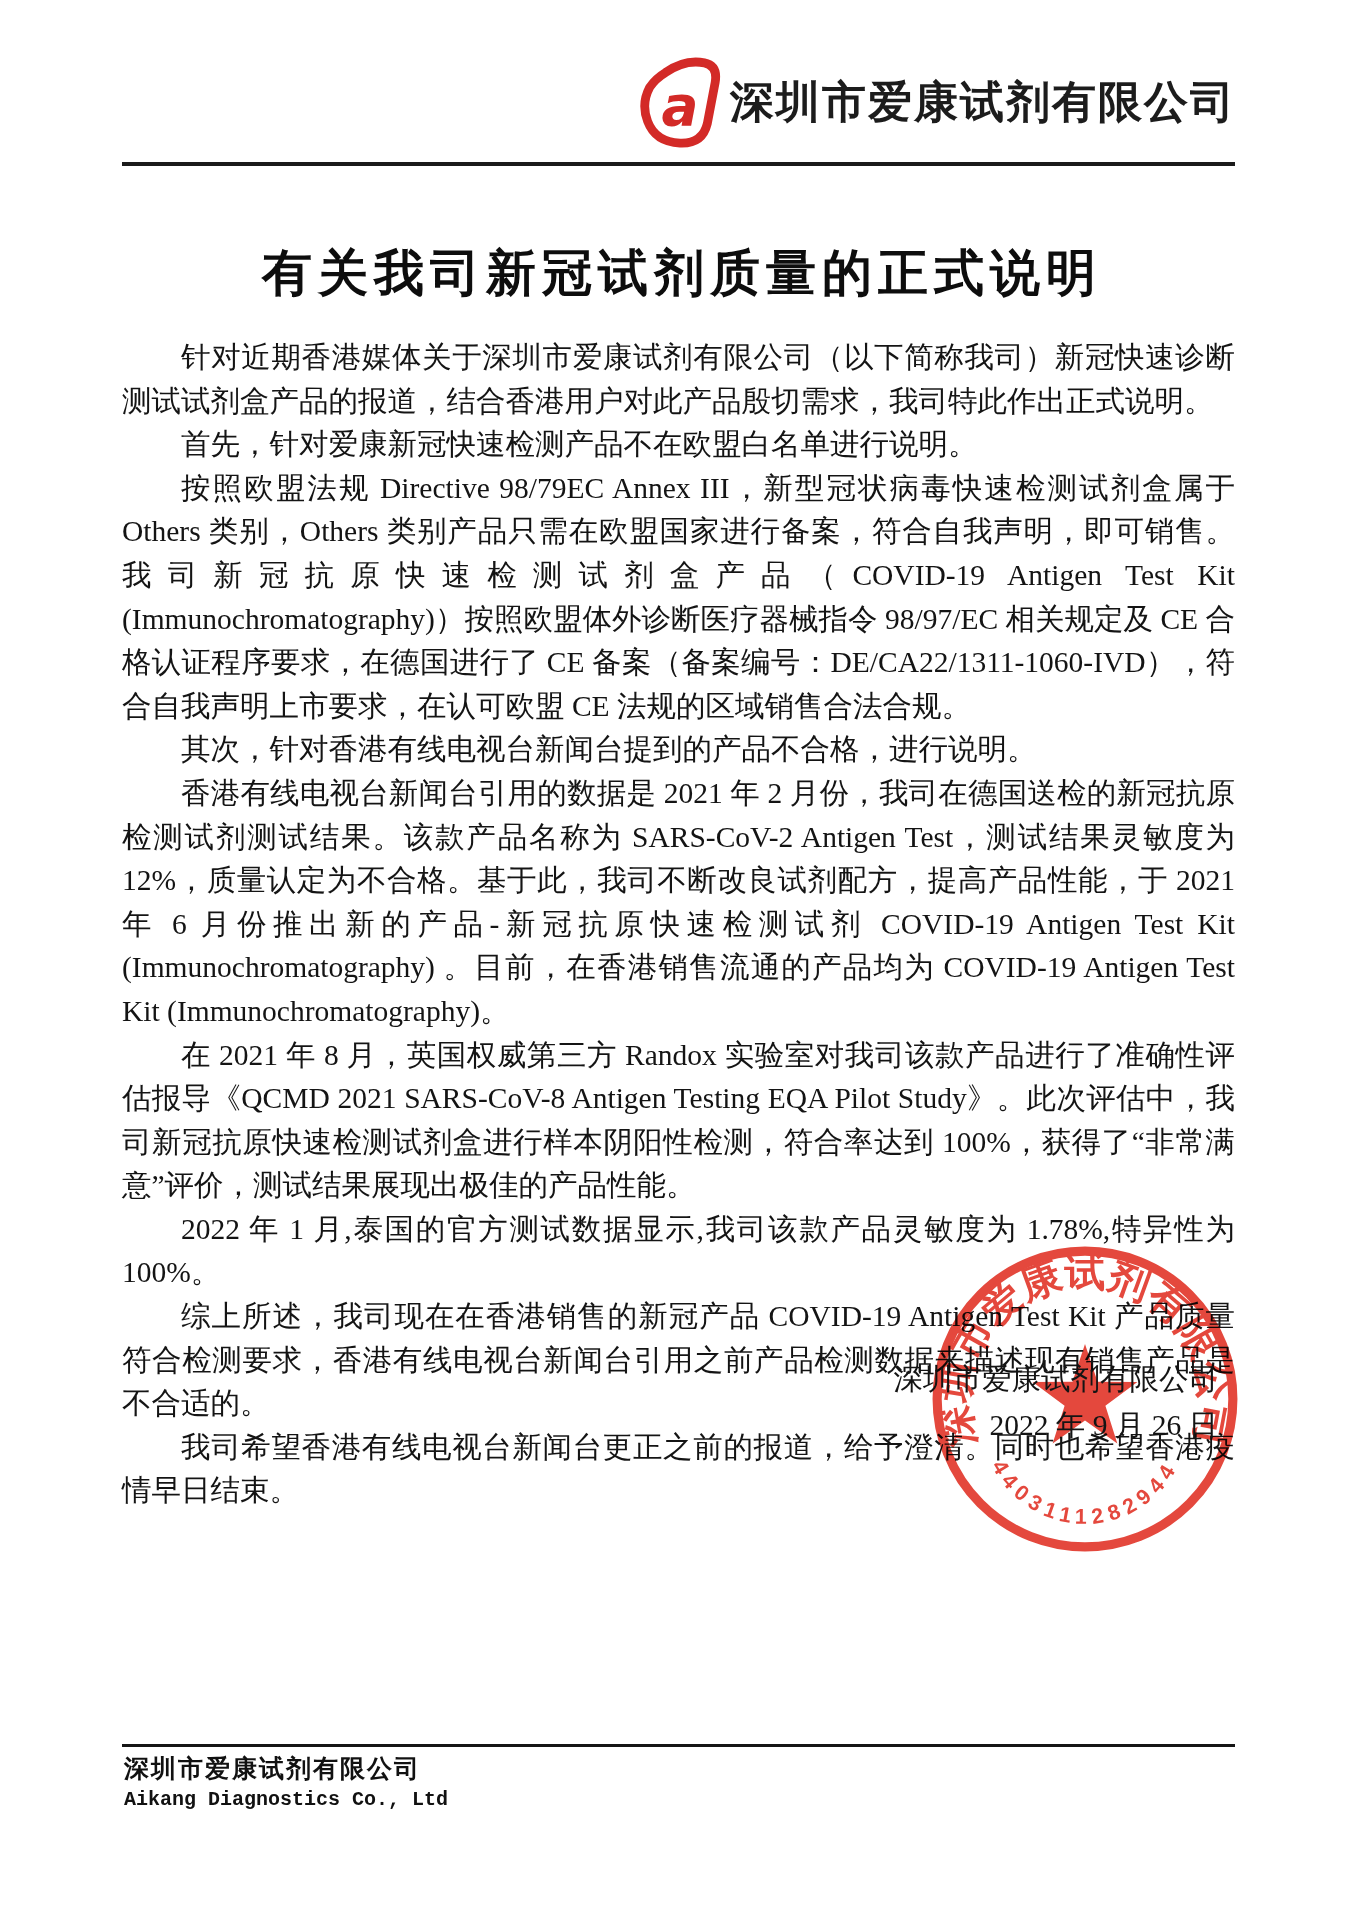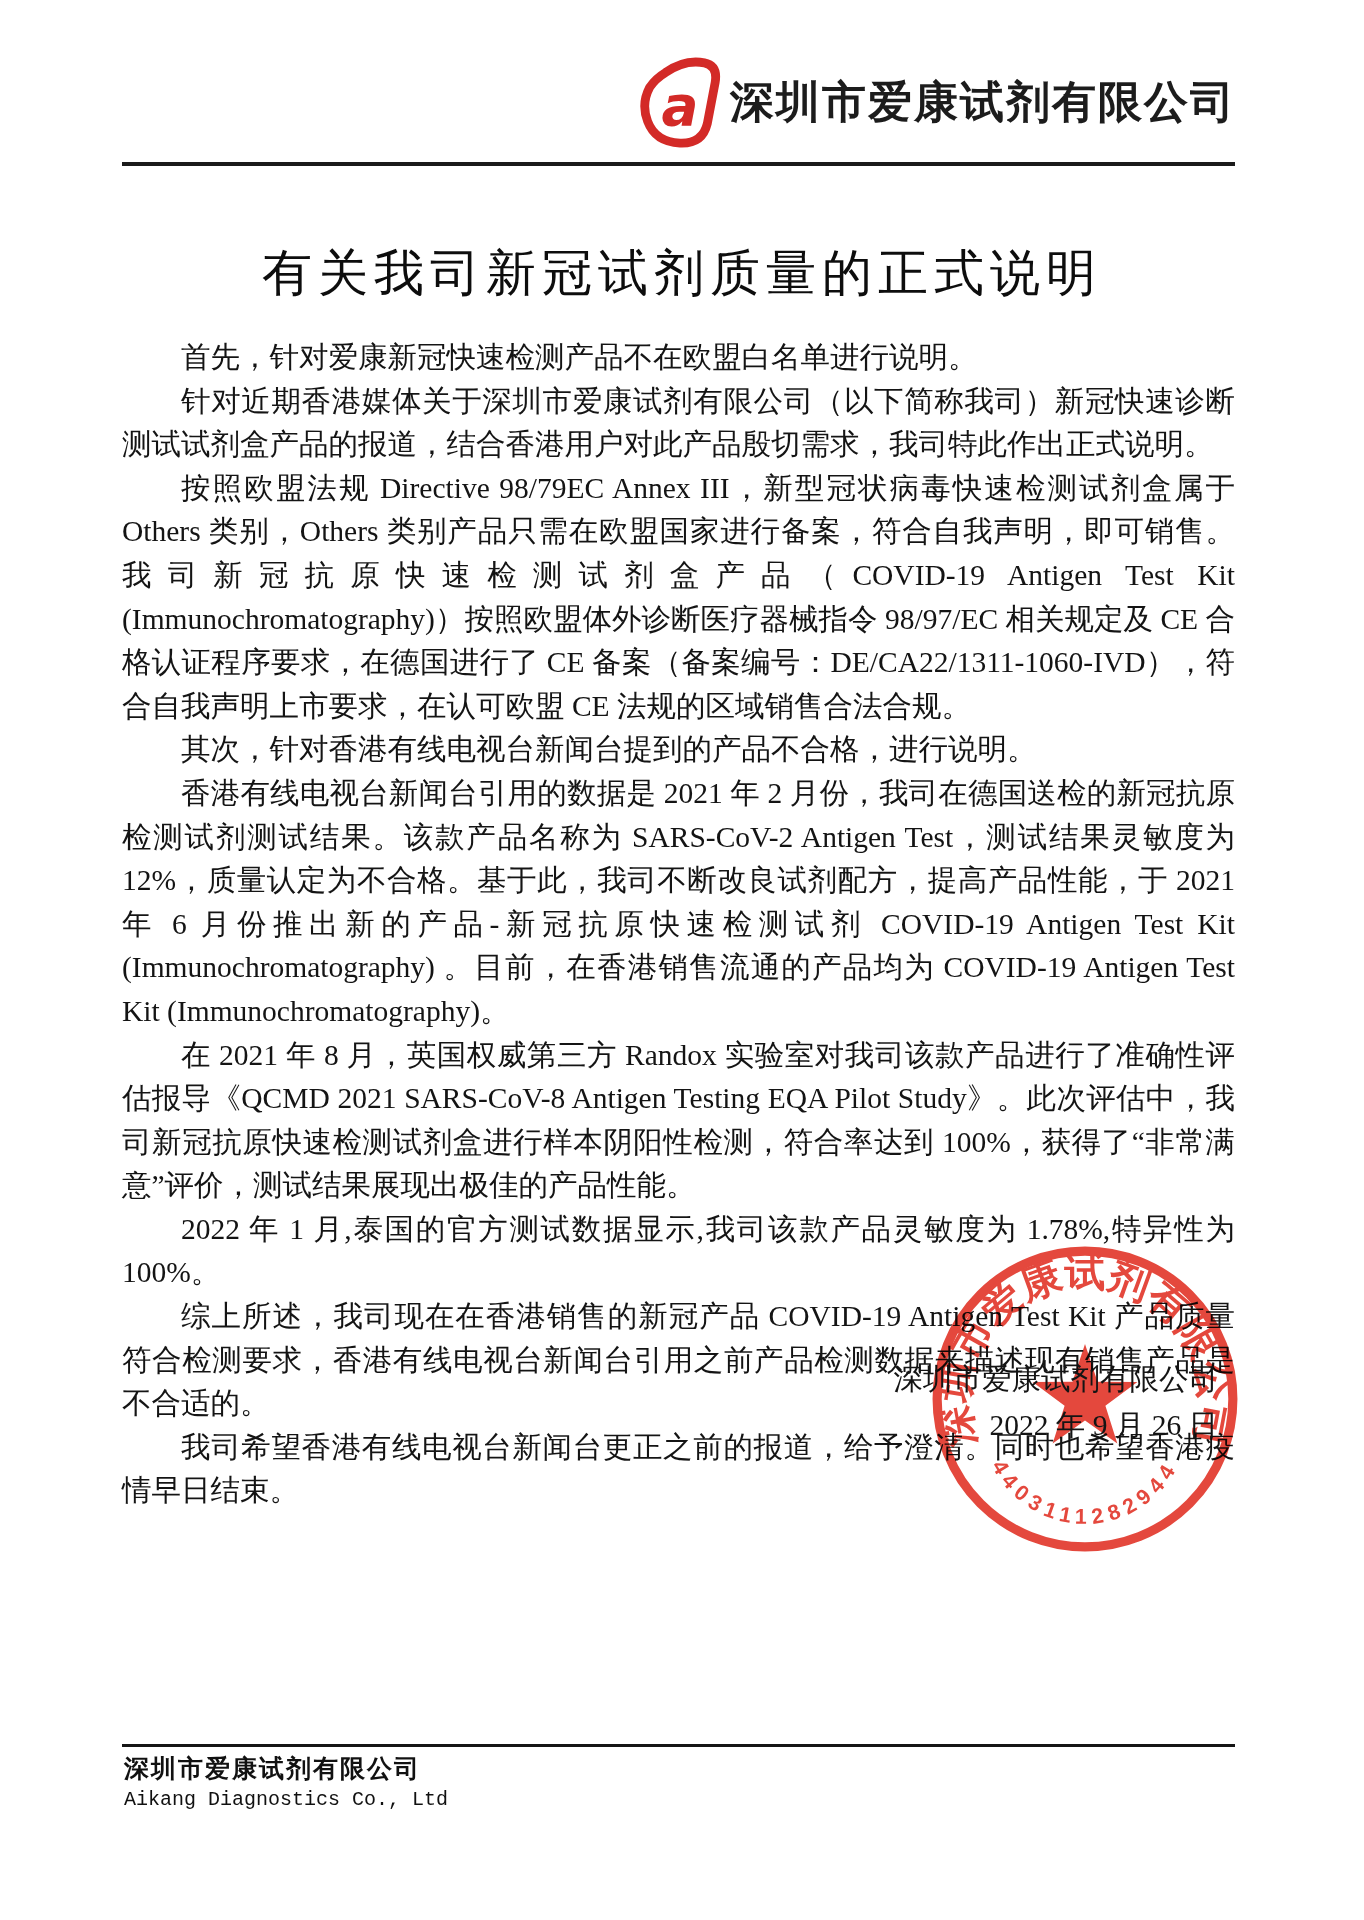--- a/index.html
+++ b/index.html
@@ -30,21 +30,21 @@
   }
   .rule-top{
     position:absolute; top:162px; left:122px; width:1113px; height:4px;
     background:#1a1a1a;
   }
   
   .doc-title{
     position:absolute; top:240px; left:0; width:100%;
     text-align:center;
     font-family:"Liberation Serif", serif;
-    font-weight:normal; font-size:50px; letter-spacing:6px;
+    font-weight:bold; font-size:50px; letter-spacing:6px;
     color:#0d0d0d; margin:0;
   }
   
   .content{
     position:absolute; top:336px; left:122px; width:1113px;
     font-size:29.5px; line-height:43.6px;
     text-align:justify; text-justify:inter-ideograph;
     color:#141414;
   }
   .content p{margin:0; text-indent:2em;}
@@ -65,21 +65,21 @@
     background:#151515;
   }
   .footer-cn{
     position:absolute; top:1752px; left:124px;
     font-family:"Liberation Sans", sans-serif;
     font-weight:bold; font-size:25px; letter-spacing:2px; color:#111;
   }
   .footer-en{
     position:absolute; top:1788px; left:124px;
     font-family:"Liberation Mono", monospace;
-    font-weight:normal; font-size:20px; color:#111;
+    font-weight:bold; font-size:20px; color:#111;
   }
 </style>
 </head>
 <body>
 
 <div class="page">
 
   <div class="header">
     <div class="logo">
       <svg viewBox="0 0 90 100" width="88" height="100">
@@ -89,22 +89,22 @@
     </div>
     <div class="header-text">
       <span class="header-cn">深圳市爱康试剂有限公司</span>
     </div>
   </div>
   <div class="rule-top"></div>
 
   <h1 class="doc-title">有关我司新冠试剂质量的正式说明</h1>
 
   <div class="content">
+    <p>针对近期香港媒体关于深圳市爱康试剂有限公司（以下简称我司）新冠快速诊断测试试剂盒产品的报道，结合香港用户对此产品殷切需求，我司特此作出正式说明。</p>
     <p>首先，针对爱康新冠快速检测产品不在欧盟白名单进行说明。</p>
-    <p>针对近期香港媒体关于深圳市爱康试剂有限公司（以下简称我司）新冠快速诊断测试试剂盒产品的报道，结合香港用户对此产品殷切需求，我司特此作出正式说明。</p>
     <p>按照欧盟法规 Directive 98/79EC Annex III，新型冠状病毒快速检测试剂盒属于 Others 类别，Others 类别产品只需在欧盟国家进行备案，符合自我声明，即可销售。我司新冠抗原快速检测试剂盒产品（COVID-19 Antigen Test Kit (Immunochromatography)）按照欧盟体外诊断医疗器械指令 98/97/EC 相关规定及 CE 合格认证程序要求，在德国进行了 CE 备案（备案编号：DE/CA22/1311-1060-IVD），符合自我声明上市要求，在认可欧盟 CE 法规的区域销售合法合规。</p>
     <p>其次，针对香港有线电视台新闻台提到的产品不合格，进行说明。</p>
     <p>香港有线电视台新闻台引用的数据是 2021 年 2 月份，我司在德国送检的新冠抗原检测试剂测试结果。该款产品名称为 SARS-CoV-2 Antigen Test，测试结果灵敏度为 12%，质量认定为不合格。基于此，我司不断改良试剂配方，提高产品性能，于 2021 年 6 月份推出新的产品-新冠抗原快速检测试剂 COVID-19 Antigen Test Kit (Immunochromatography) 。目前，在香港销售流通的产品均为 COVID-19 Antigen Test Kit (Immunochromatography)。</p>
     <p>在 2021 年 8 月，英国权威第三方 Randox 实验室对我司该款产品进行了准确性评估报导《QCMD 2021 SARS-CoV-8 Antigen Testing EQA Pilot Study》。此次评估中，我司新冠抗原快速检测试剂盒进行样本阴阳性检测，符合率达到 100%，获得了“非常满意”评价，测试结果展现出极佳的产品性能。</p>
     <p>2022 年 1 月,泰国的官方测试数据显示,我司该款产品灵敏度为 1.78%,特异性为 100%。</p>
     <p>综上所述，我司现在在香港销售的新冠产品 COVID-19 Antigen Test Kit 产品质量符合检测要求，香港有线电视台新闻台引用之前产品检测数据来描述现有销售产品是不合适的。</p>
     <p>我司希望香港有线电视台新闻台更正之前的报道，给予澄清。同时也希望香港疫情早日结束。</p>
   </div>
 
   <div class="signature">

